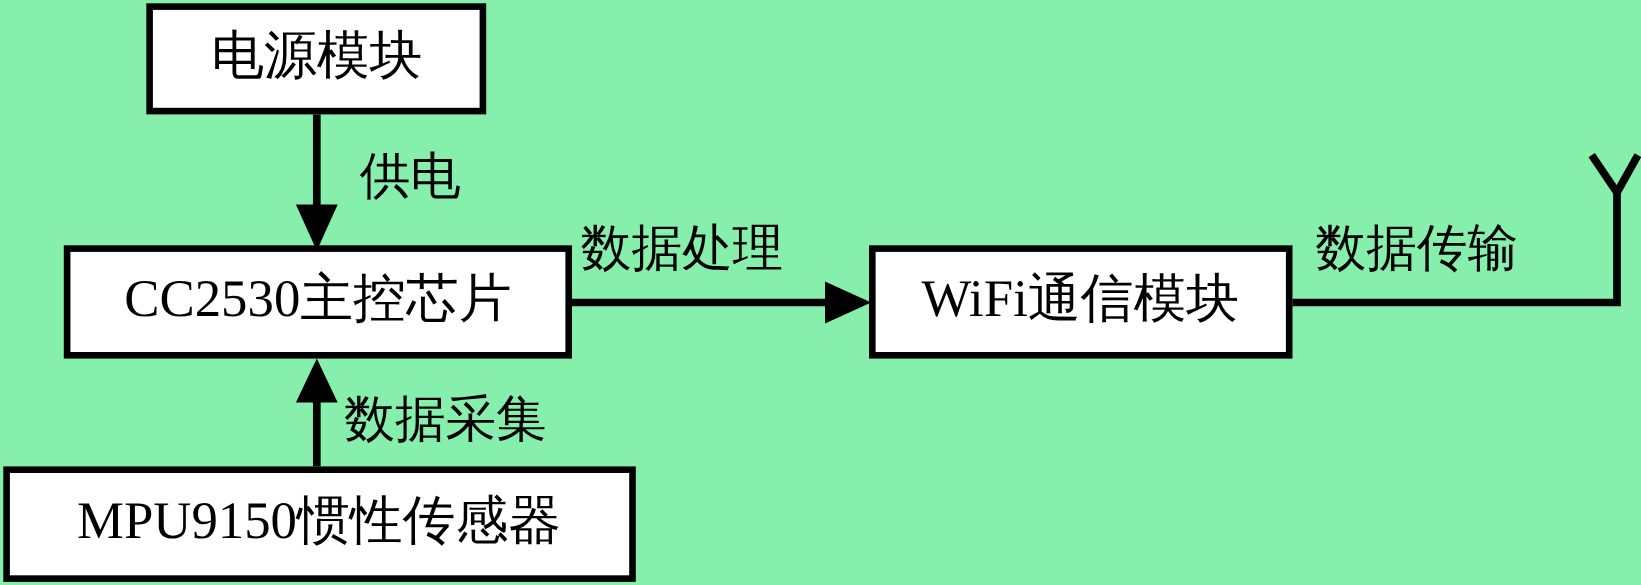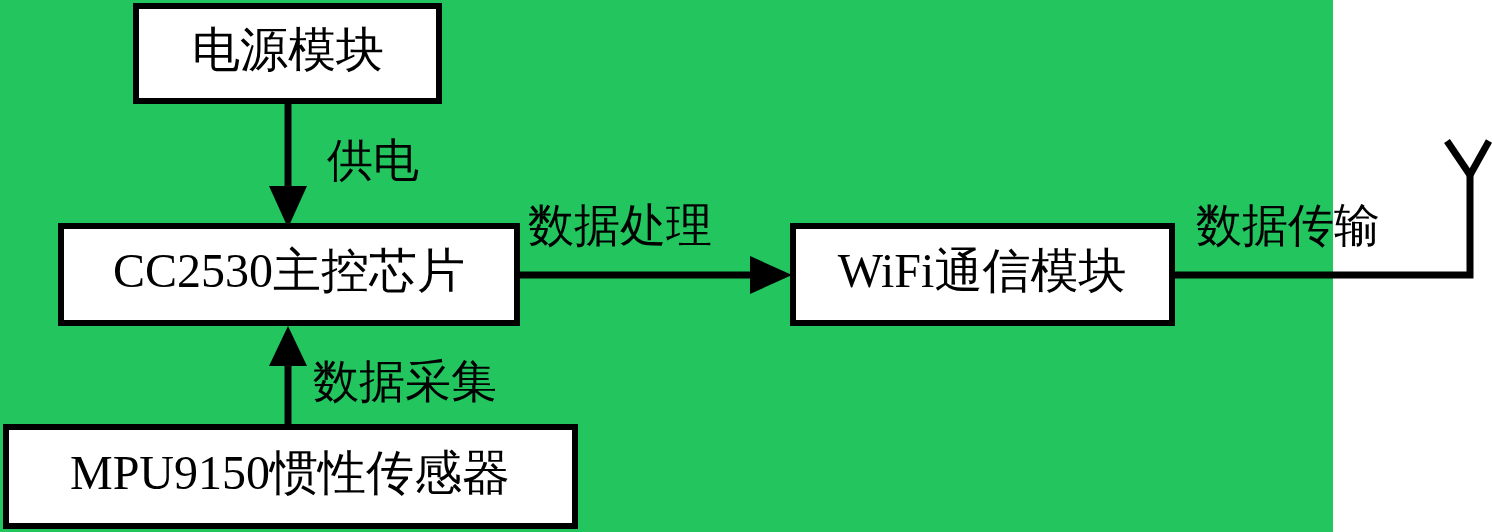--- a/index.html
+++ b/index.html
@@ -8,23 +8,23 @@
     background: #ffffff;
   }
   body {
     width: 1492px;
     height: 532px;
     overflow: hidden;
     font-family: "Liberation Serif", "DejaVu Serif", serif;
   }
   #diagram-root {
     position: relative;
-    width: 1333px;
+    width: 1492px;
     height: 532px;
-    background: #22c55e;
+    background: #86efac;
   }
   svg#diagram-svg {
     position: absolute;
     top: 0;
     left: 0;
     width: 1492px;
     height: 532px;
     display: block;
   }
   .box-rect {

